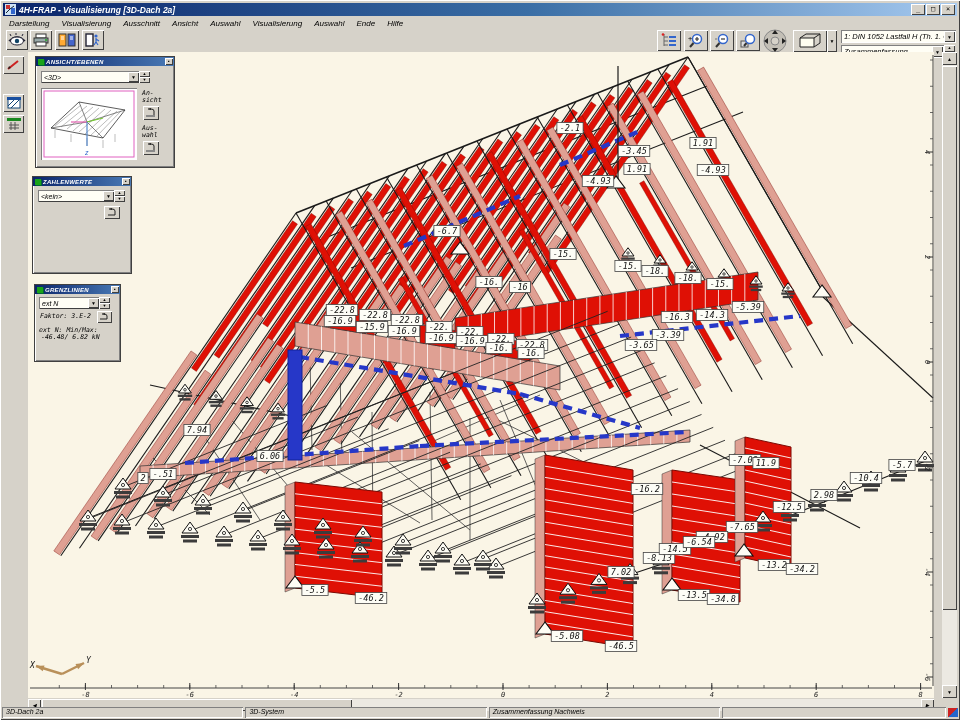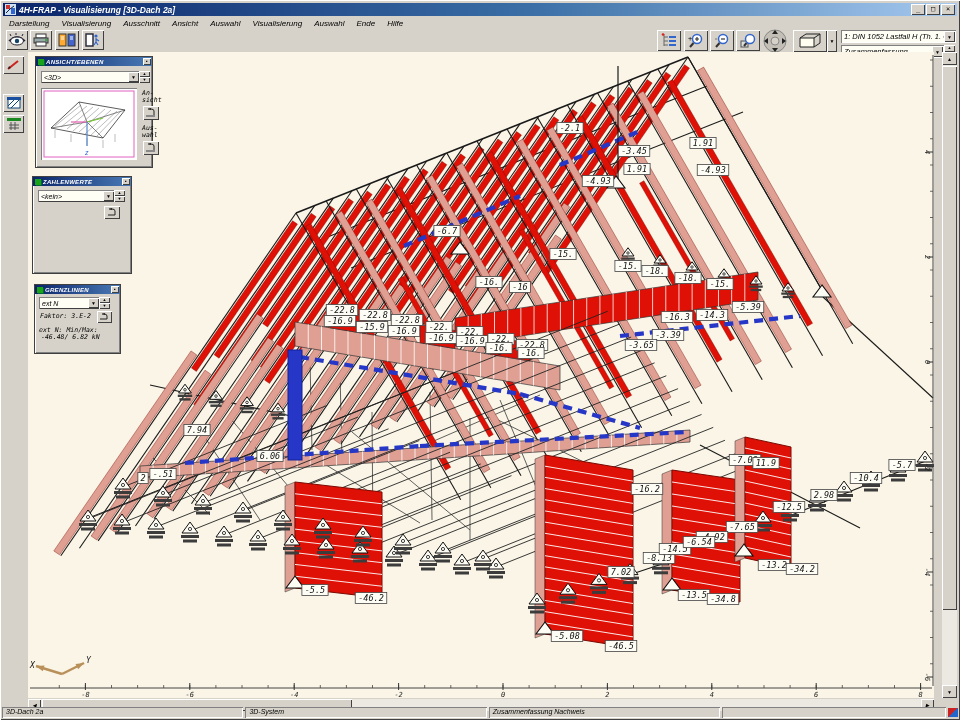--- a/index.html
+++ b/index.html
@@ -967,21 +967,21 @@
         <text x="774" y="568" font-size="8.5" text-anchor="middle" fill="#111" font-family="DejaVu Sans Mono">-13.2</text>
         <rect x="786.25" y="563.5" width="31.5" height="11" fill="#fdfdf6" stroke="#444" stroke-width="0.8"></rect>
         <text x="802" y="572" font-size="8.5" text-anchor="middle" fill="#111" font-family="DejaVu Sans Mono">-34.2</text>
         <rect x="551.25" y="630.5" width="31.5" height="11" fill="#fdfdf6" stroke="#444" stroke-width="0.8"></rect>
         <text x="567" y="639" font-size="8.5" text-anchor="middle" fill="#111" font-family="DejaVu Sans Mono">-5.08</text>
         <rect x="605.25" y="640.5" width="31.5" height="11" fill="#fdfdf6" stroke="#444" stroke-width="0.8"></rect>
         <text x="621" y="649" font-size="8.5" text-anchor="middle" fill="#111" font-family="DejaVu Sans Mono">-46.5</text>
       </svg>
   </div>
 
-  <div class="panel" style="left:36px;top:57px;width:116px;height:110px">
+  <div class="panel" style="left:36px;top:57px;width:138px;height:110px">
     <div class="ptitle">
       <div class="picon"></div>
       <div class="ptext">ANSICHT/EBENEN</div>
       <div class="pclose">▪</div>
     </div>
     <div class="pcombo" style="left:5px;top:14px;width:96px;height:12px">
       <span>&lt;3D&gt;</span>
       <div class="ddarrow">▼</div>
     </div>
     <div class="spin" style="left:103px;top:14px;height:12px">
@@ -1038,21 +1038,21 @@
         <div>▼</div>
       </div>
     <div class="iconbtn" style="left:71px;top:29px;width:16px;height:13px">
       <svg width="12" height="9">
           <path d="M2 7 h7 M9 7 L9 3 Q9 1 6 1 L3 1" fill="none" stroke="#222" stroke-width="1"></path>
           <path d="M3 1 l3 -1 v2 z" fill="#222"></path>
         </svg>
     </div>
   </div>
 
-  <div class="panel" style="left:35px;top:285px;width:85px;height:68px">
+  <div class="panel" style="left:35px;top:285px;width:85px;height:76px">
     <div class="ptitle">
       <div class="picon"></div>
       <div class="ptext">GRENZLINIEN</div>
       <div class="pclose">▪</div>
     </div>
     <div class="pcombo" style="left:4px;top:12px;width:58px;height:12px">
       <span>ext N</span>
       <div class="ddarrow">▼</div>
     </div>
     <div class="spin" style="left:64px;top:12px;height:12px">

